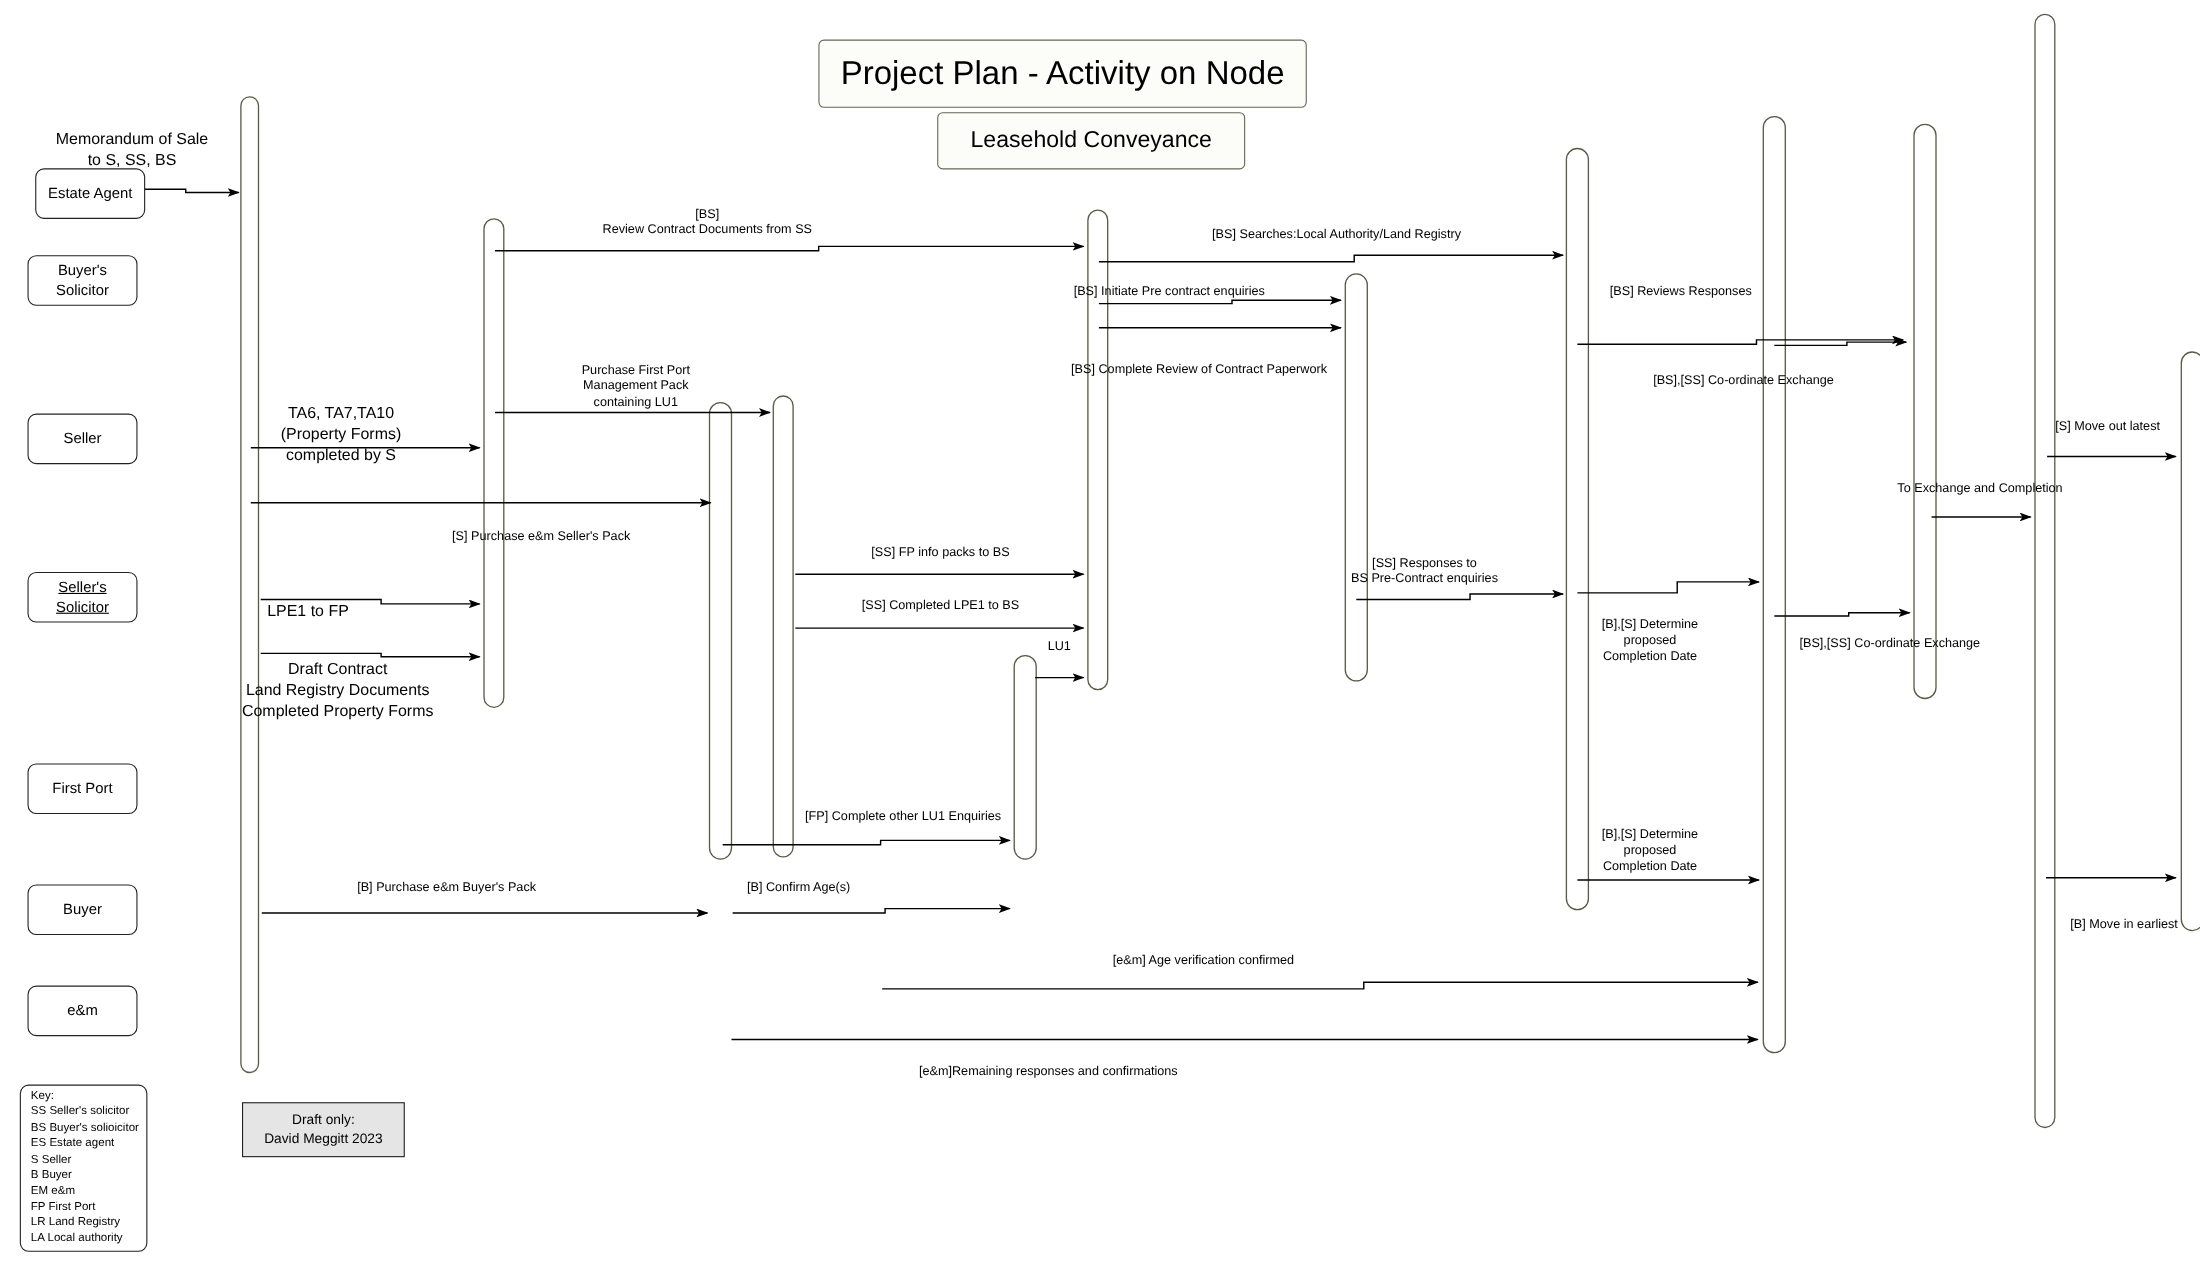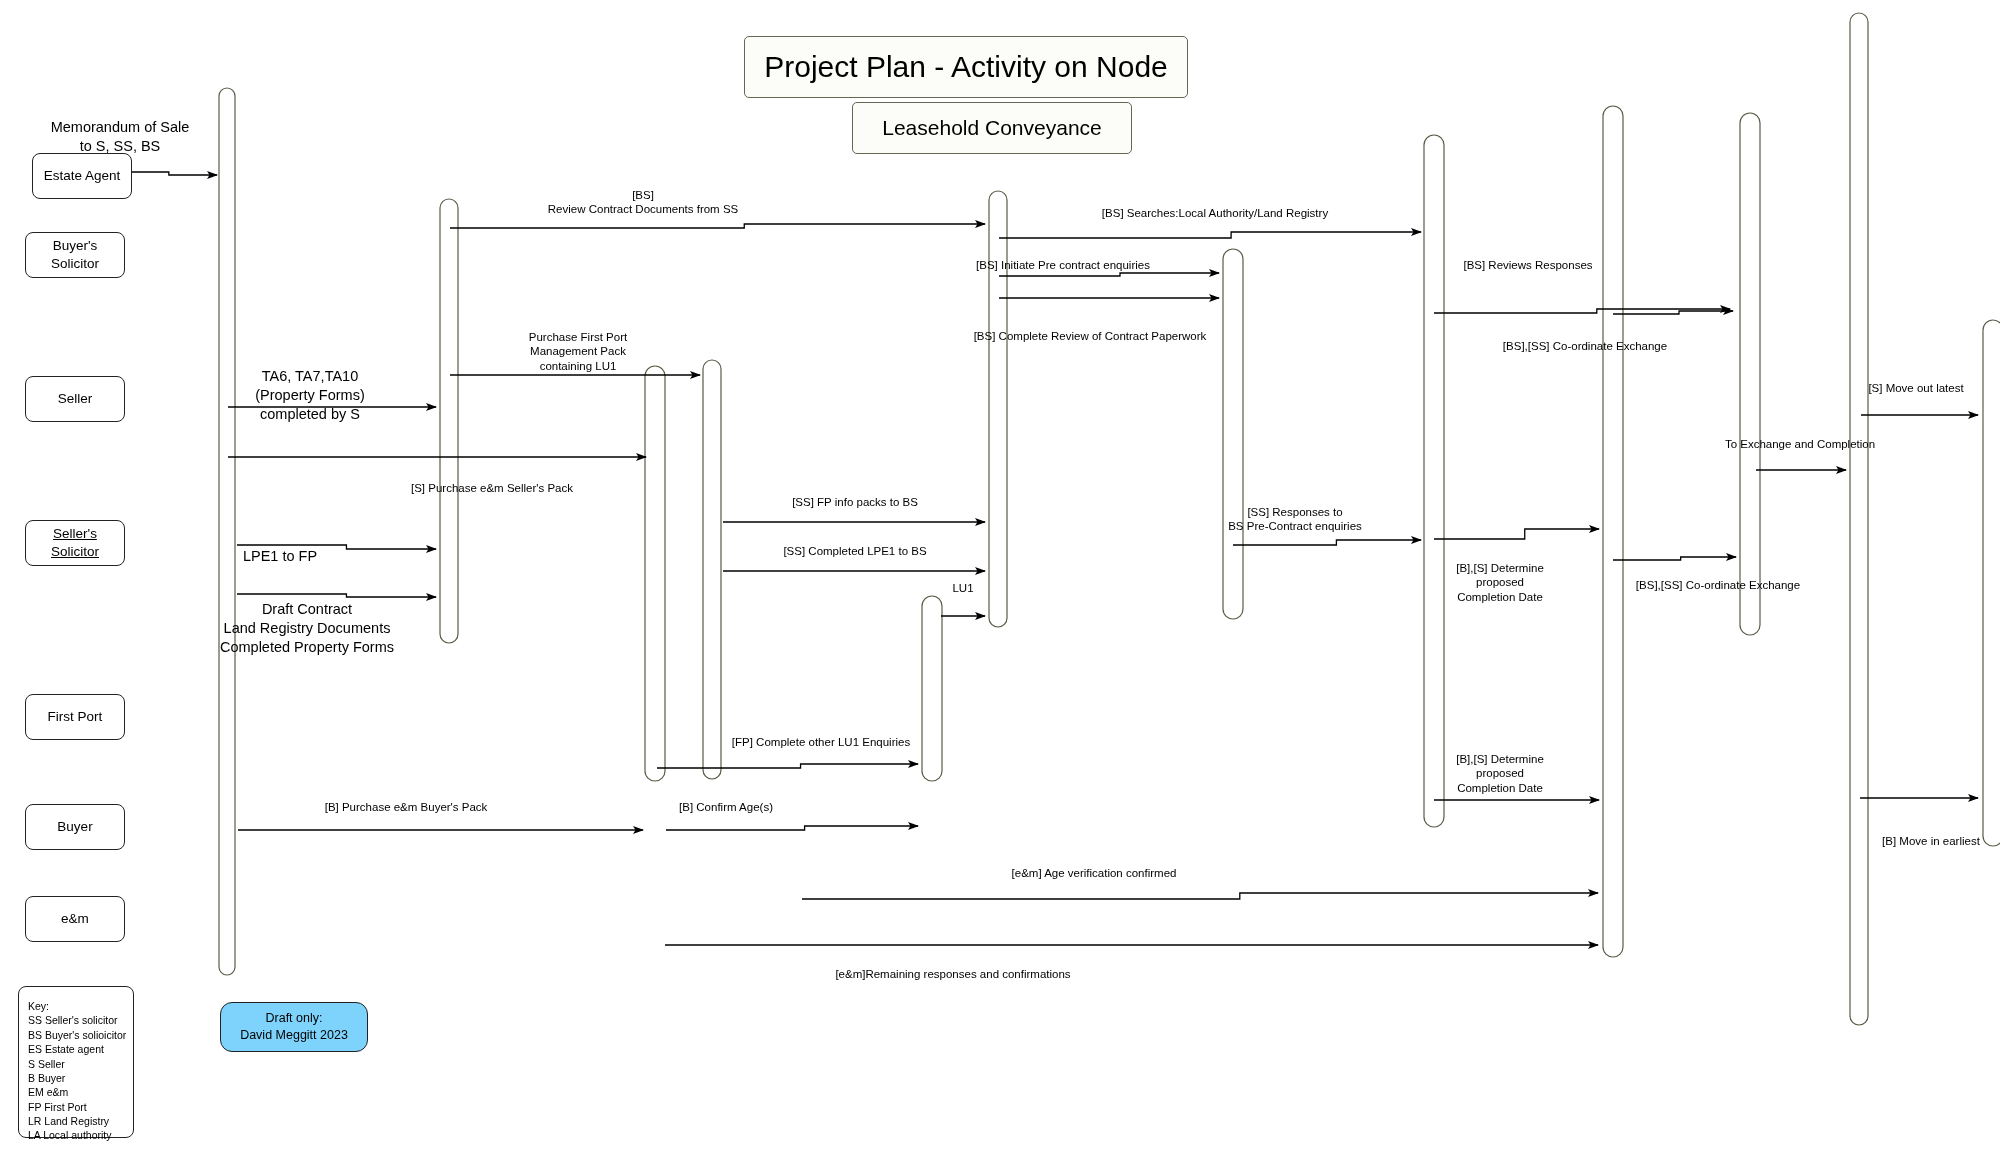--- a/index.html
+++ b/index.html
@@ -53,39 +53,39 @@
     font-size: 13.5px;
     line-height: 1.35;
     color: #000;
     width: 100px;
     height: 46px;
   }
   .note-box {
     position: absolute;
     box-sizing: border-box;
     border: 1.5px solid #222;
-    border-radius: 12px;
-    background: #7dd3fc;
+    border-radius: 0;
+    background: #e5e5e5;
     display: flex;
     align-items: center;
     justify-content: center;
     text-align: center;
     font-size: 12.5px;
     line-height: 1.4;
     color: #000;
   }
   #draft-note { left: 220px; top: 1002px; width: 148px; height: 50px; }
   #key-box {
     position: absolute;
     box-sizing: border-box;
     left: 18px; top: 986px; width: 116px; height: 152px;
     border: 1.5px solid #222;
     border-radius: 8px;
     background: #ffffff;
-    padding: 12px 0 0 9px;
+    padding: 2px 0 0 9px;
     font-size: 10.5px;
     line-height: 1.37;
     color: #000;
   }
   .msg-label {
     position: absolute;
     font-size: 11.5px;
     line-height: 1.25;
     color: #000;
     white-space: pre;

